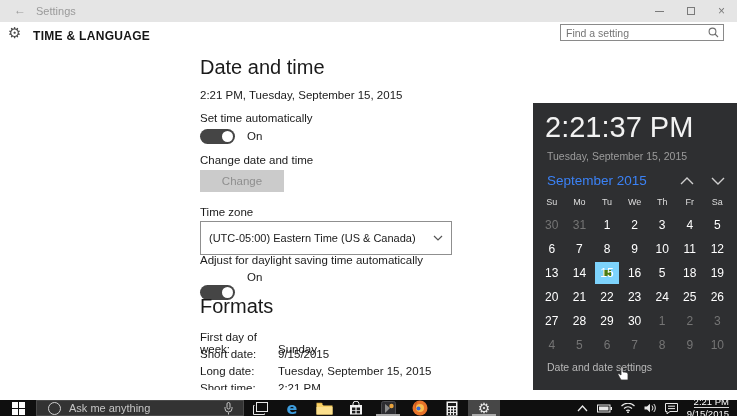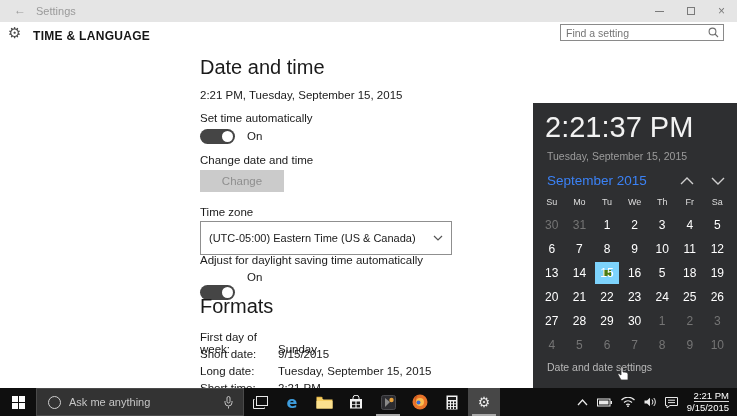--- a/index.html
+++ b/index.html
@@ -53,21 +53,21 @@
   .cal-head-row div { width:27.6px; height:14px; text-align:center; font-size:9px; color:#dedede; }
   .cal-grid { position:absolute; left:5px; top:110px; display:grid; grid-template-columns:repeat(7,27.6px); grid-auto-rows:24px; }
   .cal-day { display:flex; align-items:center; justify-content:center; font-size:12px; color:#ffffff; }
   .cal-day.dim { color:#757575; }
   .cal-day .cell { width:24px; height:22px; display:flex; align-items:center; justify-content:center; }
   .cal-day.sel .cell { background:#4d7c0f; border:8px solid #7dd3fc; }
   .fly-link { position:absolute; left:14px; top:258px; font-size:10.5px; color:#b8b8b8; }
   .cursor { position:absolute; left:84px; top:263px; z-index:6; }
 
   
-  .taskbar { position:absolute; left:0; right:0; bottom:0; height:28px; background:#0f0f0f; z-index:10; display:flex; align-items:stretch; }
+  .taskbar { position:absolute; left:0; right:0; bottom:0; height:16px; background:#0f0f0f; z-index:10; display:flex; align-items:stretch; }
   .tb-cell { width:32px; display:flex; align-items:center; justify-content:center; position:relative; }
   .start-btn { width:36px; }
   .winlogo { display:grid; grid-template-columns:6px 6px; grid-template-rows:6px 6px; gap:1px; }
   .winlogo span { background:#fdfdfd; }
   .cortana { width:208px; background:#333333; border:1px solid #4a4a4a; display:flex; align-items:center; margin:0; }
   .cortana-circle { width:13px; height:13px; border:1.5px solid #cfcfcf; border-radius:50%; margin-left:11px; flex:none; }
   .cortana input { flex:1; border:none; outline:none; background:transparent; color:#c6c6c6; font-family:inherit; font-size:11px; padding:0 8px; min-width:0; }
   .cortana input::placeholder { color:#c6c6c6; }
   .edge-e { color:#3e9ddd; font-size:16px; font-weight:bold; font-family:"DejaVu Sans",sans-serif; }
   .app-active { background:#474747; }

